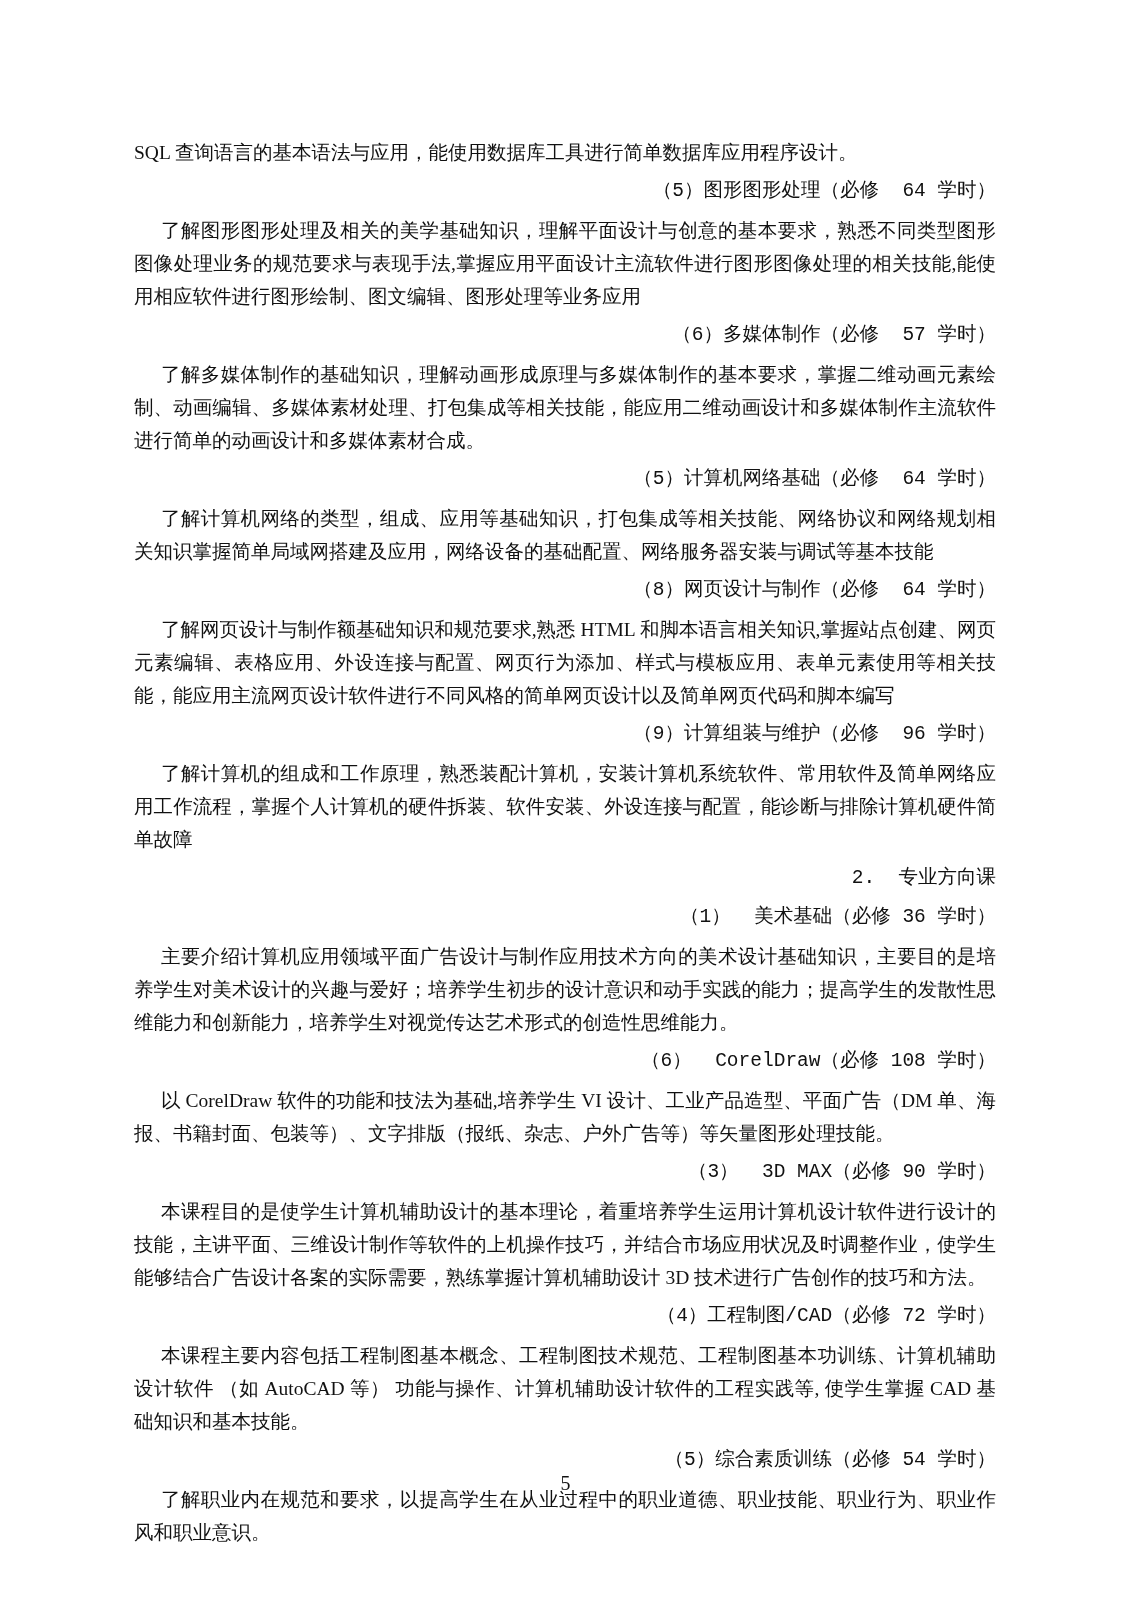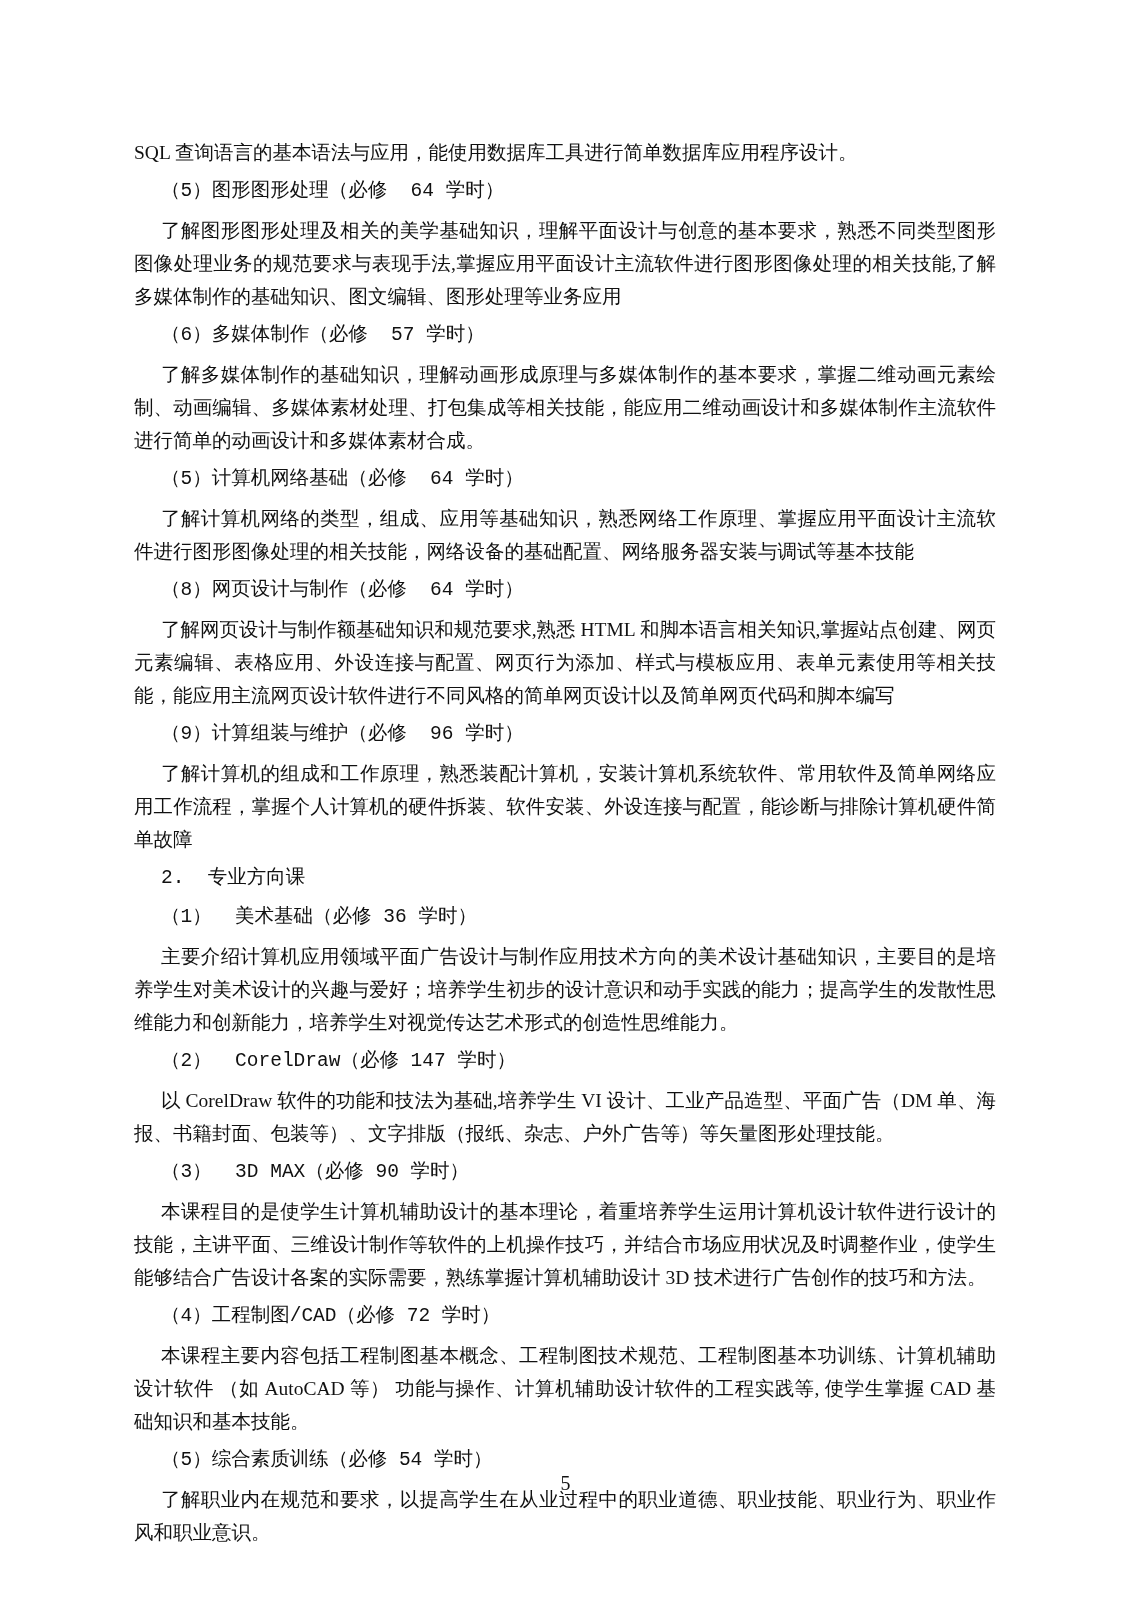--- a/index.html
+++ b/index.html
@@ -32,53 +32,53 @@
     text-indent: 27px;
   }
   p.body.no-indent {
     text-indent: 0;
   }
   
   p.heading, p.section {
     font-family: "Liberation Mono", "DejaVu Sans Mono", "Liberation Serif", serif;
     white-space: pre-wrap;
     text-indent: 27px;
-    text-align: left;
+    text-align: right;
   }
   .footer {
     position: absolute;
     left: 0;
     top: 1472px;
     width: 100%;
     text-align: center;
     font-family: "Liberation Serif", "DejaVu Serif", serif;
     font-size: 20px;
     color: #111111;
   }
 </style>
 </head>
 <body>
 
 <div class="page">
   <div class="content" id="doc-body">
       <p class="body no-indent">SQL 查询语言的基本语法与应用，能使用数据库工具进行简单数据库应用程序设计。</p>
       <p class="heading">（5）图形图形处理（必修  64 学时）</p>
-      <p class="body">了解图形图形处理及相关的美学基础知识，理解平面设计与创意的基本要求，熟悉不同类型图形图像处理业务的规范要求与表现手法,掌握应用平面设计主流软件进行图形图像处理的相关技能,了解多媒体制作的基础知识、图文编辑、图形处理等业务应用</p>
+      <p class="body">了解图形图形处理及相关的美学基础知识，理解平面设计与创意的基本要求，熟悉不同类型图形图像处理业务的规范要求与表现手法,掌握应用平面设计主流软件进行图形图像处理的相关技能,能使用相应软件进行图形绘制、图文编辑、图形处理等业务应用</p>
       <p class="heading">（6）多媒体制作（必修  57 学时）</p>
       <p class="body">了解多媒体制作的基础知识，理解动画形成原理与多媒体制作的基本要求，掌握二维动画元素绘制、动画编辑、多媒体素材处理、打包集成等相关技能，能应用二维动画设计和多媒体制作主流软件进行简单的动画设计和多媒体素材合成。</p>
       <p class="heading">（5）计算机网络基础（必修  64 学时）</p>
-      <p class="body">了解计算机网络的类型，组成、应用等基础知识，熟悉网络工作原理、掌握应用平面设计主流软件进行图形图像处理的相关技能，网络设备的基础配置、网络服务器安装与调试等基本技能</p>
+      <p class="body">了解计算机网络的类型，组成、应用等基础知识，打包集成等相关技能、网络协议和网络规划相关知识掌握简单局域网搭建及应用，网络设备的基础配置、网络服务器安装与调试等基本技能</p>
       <p class="heading">（8）网页设计与制作（必修  64 学时）</p>
       <p class="body">了解网页设计与制作额基础知识和规范要求,熟悉 HTML 和脚本语言相关知识,掌握站点创建、网页元素编辑、表格应用、外设连接与配置、网页行为添加、样式与模板应用、表单元素使用等相关技能，能应用主流网页设计软件进行不同风格的简单网页设计以及简单网页代码和脚本编写</p>
       <p class="heading">（9）计算组装与维护（必修  96 学时）</p>
       <p class="body">了解计算机的组成和工作原理，熟悉装配计算机，安装计算机系统软件、常用软件及简单网络应用工作流程，掌握个人计算机的硬件拆装、软件安装、外设连接与配置，能诊断与排除计算机硬件简单故障</p>
       <p class="section">2.  专业方向课</p>
       <p class="heading">（1）  美术基础（必修 36 学时）</p>
       <p class="body">主要介绍计算机应用领域平面广告设计与制作应用技术方向的美术设计基础知识，主要目的是培养学生对美术设计的兴趣与爱好；培养学生初步的设计意识和动手实践的能力；提高学生的发散性思维能力和创新能力，培养学生对视觉传达艺术形式的创造性思维能力。</p>
-      <p class="heading">（2）  CorelDraw（必修 147 学时）</p>
+      <p class="heading">（6）  CorelDraw（必修 108 学时）</p>
       <p class="body">以 CorelDraw 软件的功能和技法为基础,培养学生 VI 设计、工业产品造型、平面广告（DM 单、海报、书籍封面、包装等）、文字排版（报纸、杂志、户外广告等）等矢量图形处理技能。</p>
       <p class="heading">（3）  3D MAX（必修 90 学时）</p>
       <p class="body">本课程目的是使学生计算机辅助设计的基本理论，着重培养学生运用计算机设计软件进行设计的技能，主讲平面、三维设计制作等软件的上机操作技巧，并结合市场应用状况及时调整作业，使学生能够结合广告设计各案的实际需要，熟练掌握计算机辅助设计 3D 技术进行广告创作的技巧和方法。</p>
       <p class="heading">（4）工程制图/CAD（必修 72 学时）</p>
       <p class="body">本课程主要内容包括工程制图基本概念、工程制图技术规范、工程制图基本功训练、计算机辅助设计软件 （如 AutoCAD 等） 功能与操作、计算机辅助设计软件的工程实践等, 使学生掌握 CAD 基础知识和基本技能。</p>
       <p class="heading">（5）综合素质训练（必修 54 学时）</p>
       <p class="body">了解职业内在规范和要求，以提高学生在从业过程中的职业道德、职业技能、职业行为、职业作风和职业意识。</p>
     </div>
   <div class="footer">
     <span>5</span>

